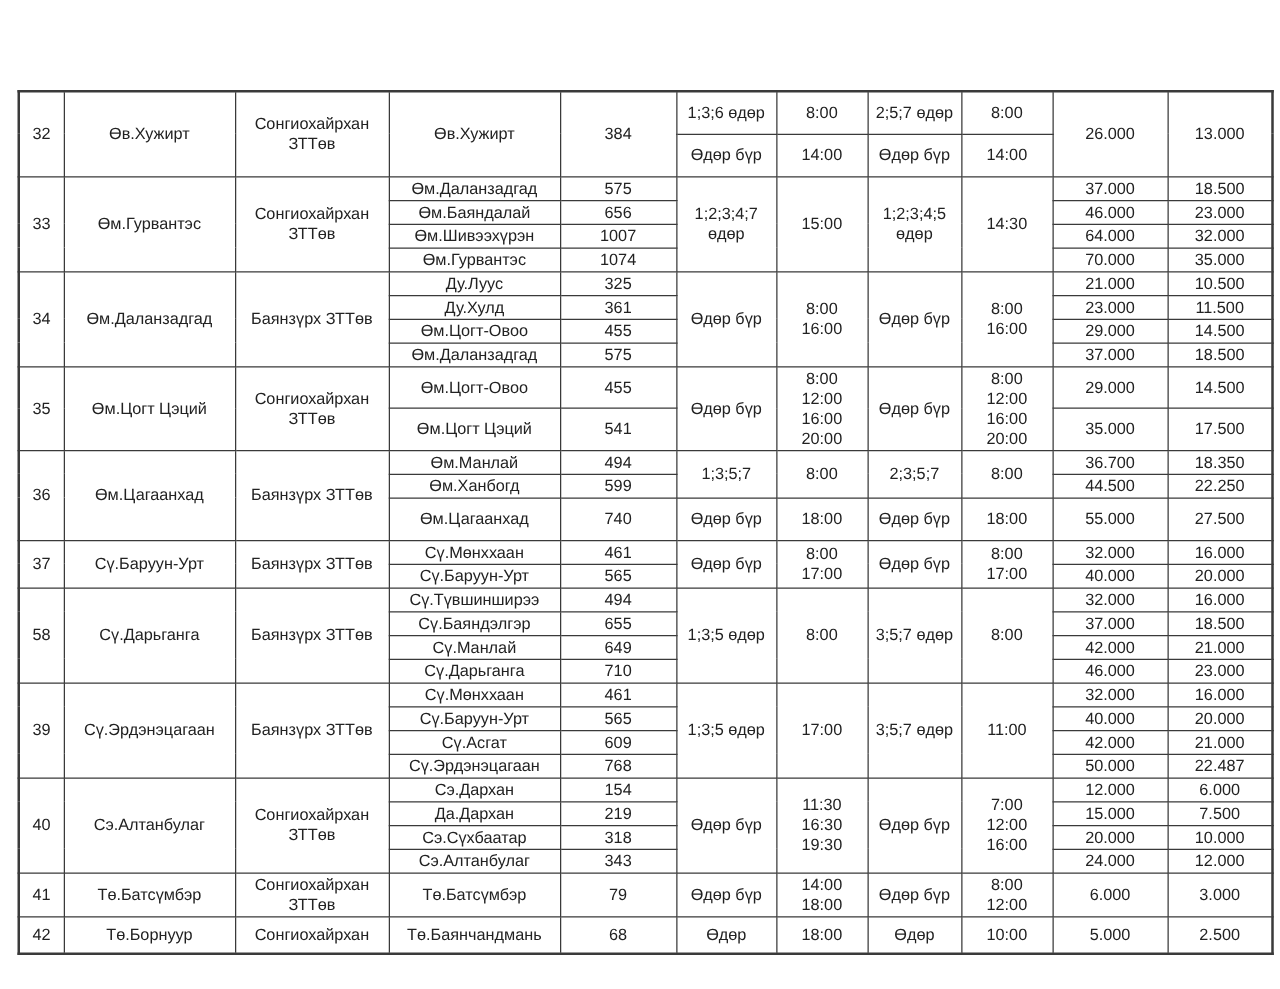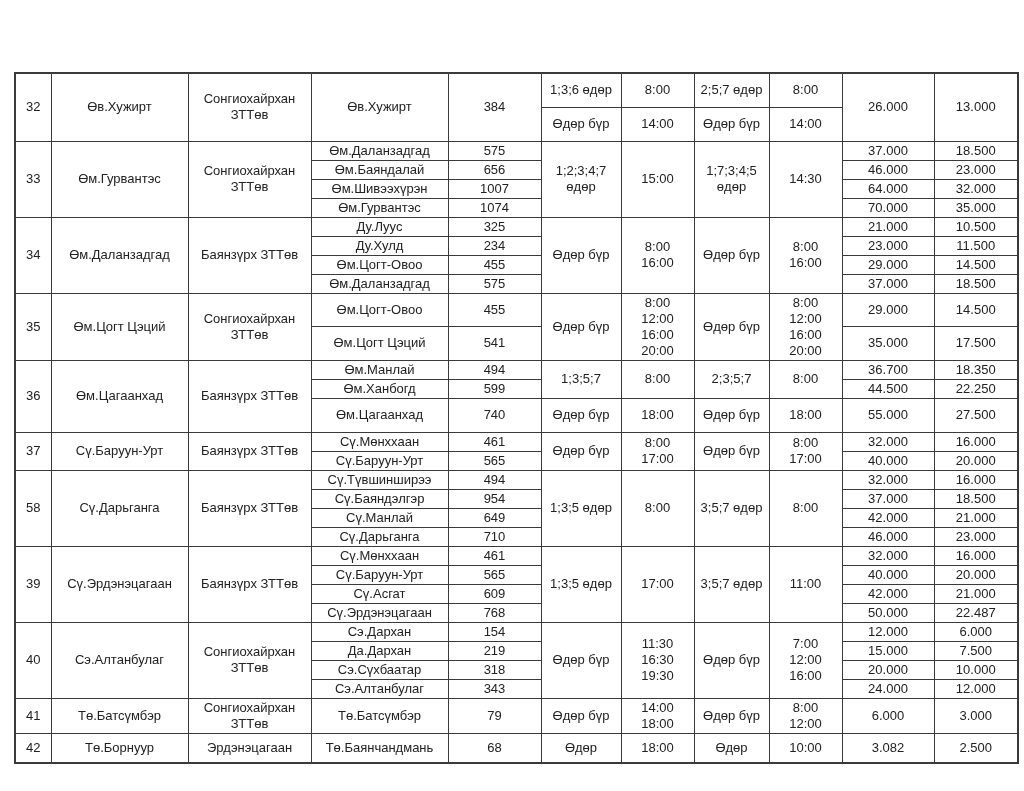--- a/index.html
+++ b/index.html
@@ -74,21 +74,21 @@
   </tr>
 
   <tr>
     <td rowspan="4" class="no">33</td>
     <td rowspan="4" class="dest">Өм.Гурвантэс</td>
     <td rowspan="4" class="center">Сонгиохайрхан ЗТТөв</td>
     <td class="stop">Өм.Даланзадгад</td>
     <td class="km">575</td>
     <td rowspan="4" class="days">1;2;3;4;7 өдөр</td>
     <td rowspan="4" class="time">15:00</td>
-    <td rowspan="4" class="days">1;7;3;4;5 өдөр</td>
+    <td rowspan="4" class="days">1;2;3;4;5 өдөр</td>
     <td rowspan="4" class="time">14:30</td>
     <td class="price">37.000</td>
     <td class="price">18.500</td>
   </tr>
   <tr>
     <td class="stop">Өм.Баяндалай</td>
     <td class="km">656</td>
     <td class="price">46.000</td>
     <td class="price">23.000</td>
   </tr>
@@ -115,21 +115,21 @@
     <td rowspan="4" class="time">8:00
 16:00</td>
     <td rowspan="4" class="days">Өдөр бүр</td>
     <td rowspan="4" class="time">8:00
 16:00</td>
     <td class="price">21.000</td>
     <td class="price">10.500</td>
   </tr>
   <tr>
     <td class="stop">Ду.Хулд</td>
-    <td class="km">234</td>
+    <td class="km">361</td>
     <td class="price">23.000</td>
     <td class="price">11.500</td>
   </tr>
   <tr>
     <td class="stop">Өм.Цогт-Овоо</td>
     <td class="km">455</td>
     <td class="price">29.000</td>
     <td class="price">14.500</td>
   </tr>
   <tr>
@@ -225,21 +225,21 @@
     <td class="km">494</td>
     <td rowspan="4" class="days">1;3;5 өдөр</td>
     <td rowspan="4" class="time">8:00</td>
     <td rowspan="4" class="days">3;5;7 өдөр</td>
     <td rowspan="4" class="time">8:00</td>
     <td class="price">32.000</td>
     <td class="price">16.000</td>
   </tr>
   <tr>
     <td class="stop">Сү.Баяндэлгэр</td>
-    <td class="km">954</td>
+    <td class="km">655</td>
     <td class="price">37.000</td>
     <td class="price">18.500</td>
   </tr>
   <tr>
     <td class="stop">Сү.Манлай</td>
     <td class="km">649</td>
     <td class="price">42.000</td>
     <td class="price">21.000</td>
   </tr>
   <tr>
@@ -329,26 +329,26 @@
     <td class="days">Өдөр бүр</td>
     <td class="time">8:00
 12:00</td>
     <td class="price">6.000</td>
     <td class="price">3.000</td>
   </tr>
 
   <tr class="h30">
     <td class="no">42</td>
     <td class="dest">Тө.Борнуур</td>
-    <td class="center">Эрдэнэцагаан</td>
+    <td class="center">Сонгиохайрхан</td>
     <td class="stop">Тө.Баянчандмань</td>
     <td class="km">68</td>
     <td class="days">Өдөр</td>
     <td class="time">18:00</td>
     <td class="days">Өдөр</td>
     <td class="time">10:00</td>
-    <td class="price">3.082</td>
+    <td class="price">5.000</td>
     <td class="price">2.500</td>
   </tr>
 
   </tbody>
 </table>
 </div>
 
 </body></html>

